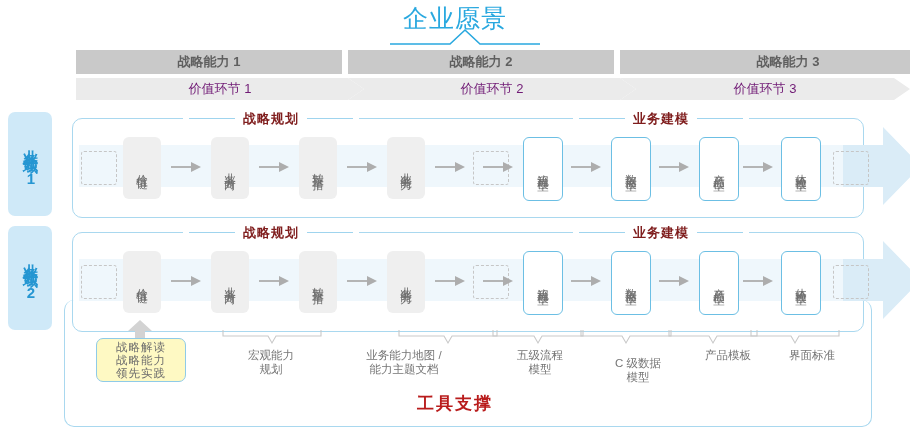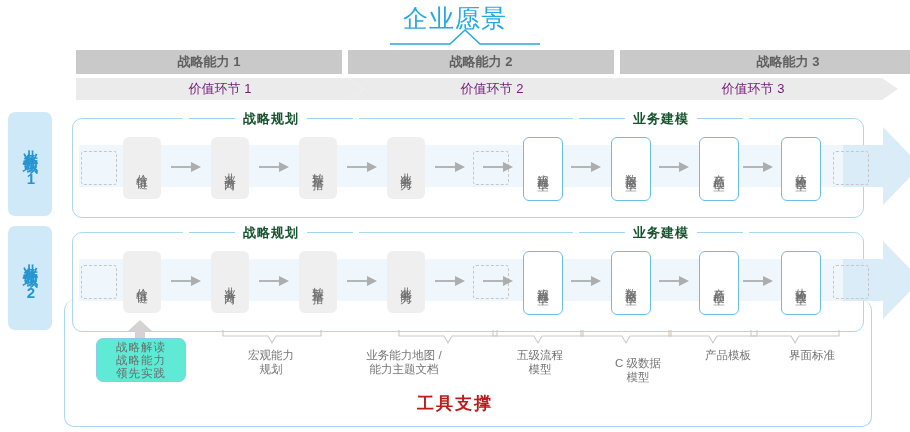--- a/index.html
+++ b/index.html
@@ -51,21 +51,21 @@
   .band{
     position:absolute;left:6px;top:26px;height:42px;width:772px;
     background:#eff7fc;
   }
   .band-arrow{position:absolute;left:770px;top:8px;width:78px;height:78px;}
 
   .sect-title{
     position:absolute;top:-10px;height:19px;
     display:flex;align-items:center;gap:8px;
     background:#ffffff;padding:0 6px;
-    font-size:13px;font-weight:bold;color:#14532d;letter-spacing:1px;
+    font-size:13px;font-weight:bold;color:#7f1d1d;letter-spacing:1px;
   }
   .sect-title .ln{display:block;width:46px;height:1px;background:#9fd4ee;}
 
   
   .node{
     position:absolute;top:18px;width:38px;height:62px;border-radius:6px;
     display:flex;align-items:center;justify-content:center;
     font-size:11.5px;line-height:14px;color:#6e6e6e;
     writing-mode:vertical-rl;text-orientation:upright;letter-spacing:2px;
   }
@@ -79,21 +79,21 @@
   .conn{position:absolute;top:40px;width:34px;height:16px;}
 
   
   #bottom-area{left:0;top:330px;width:910px;height:64px;}
   .bracket{position:absolute;top:0;height:16px;}
   .blabel{position:absolute;text-align:center;font-size:11.5px;
     line-height:14px;color:#757575;}
 
   #tool-box{
     left:96px;top:338px;width:88px;height:42px;
-    border:1.3px solid #8fcbe8;border-radius:7px;background:#5eead4;
+    border:1.3px solid #8fcbe8;border-radius:7px;background:#fef9c3;
     display:flex;align-items:center;justify-content:center;
     font-size:11.5px;line-height:13px;color:#6e6e6e;text-align:center;
     letter-spacing:1px;z-index:4;
   }
   #tool-up-arrow{left:125px;top:320px;width:30px;height:22px;z-index:3;}
 
   
   #footer-box{
     left:64px;top:300px;width:806px;height:126px;
     border:1.4px solid #a9d8ef;border-radius:10px;
@@ -132,21 +132,21 @@
         <polygon points="0,0 272,0 288,11 272,22 0,22" fill="#ebebeb"></polygon>
       </svg>
       <span class="vs-label">价值环节 1</span>
     </div>
     <div class="val-seg" style="left: 272px; width: 288px;">
       <svg class="vs-bg" viewBox="0 0 288 22" preserveAspectRatio="none">
         <polygon points="0,0 272,0 288,11 272,22 0,22 16,11" fill="#ebebeb"></polygon>
       </svg>
       <span class="vs-label">价值环节 2</span>
     </div>
-    <div class="val-seg" style="left: 532px; width: 290px;">
+    <div class="val-seg" style="left: 544px; width: 290px;">
       <svg class="vs-bg" viewBox="0 0 290 22" preserveAspectRatio="none">
         <polygon points="0,0 274,0 290,11 274,22 0,22 16,11" fill="#ebebeb"></polygon>
       </svg>
       <span class="vs-label">价值环节 3</span>
     </div>
   </div>
 
 <div class="abs side-label" id="side-1">业务领域 1</div>
 <div class="abs side-label" id="side-2">业务领域 2</div>
 

